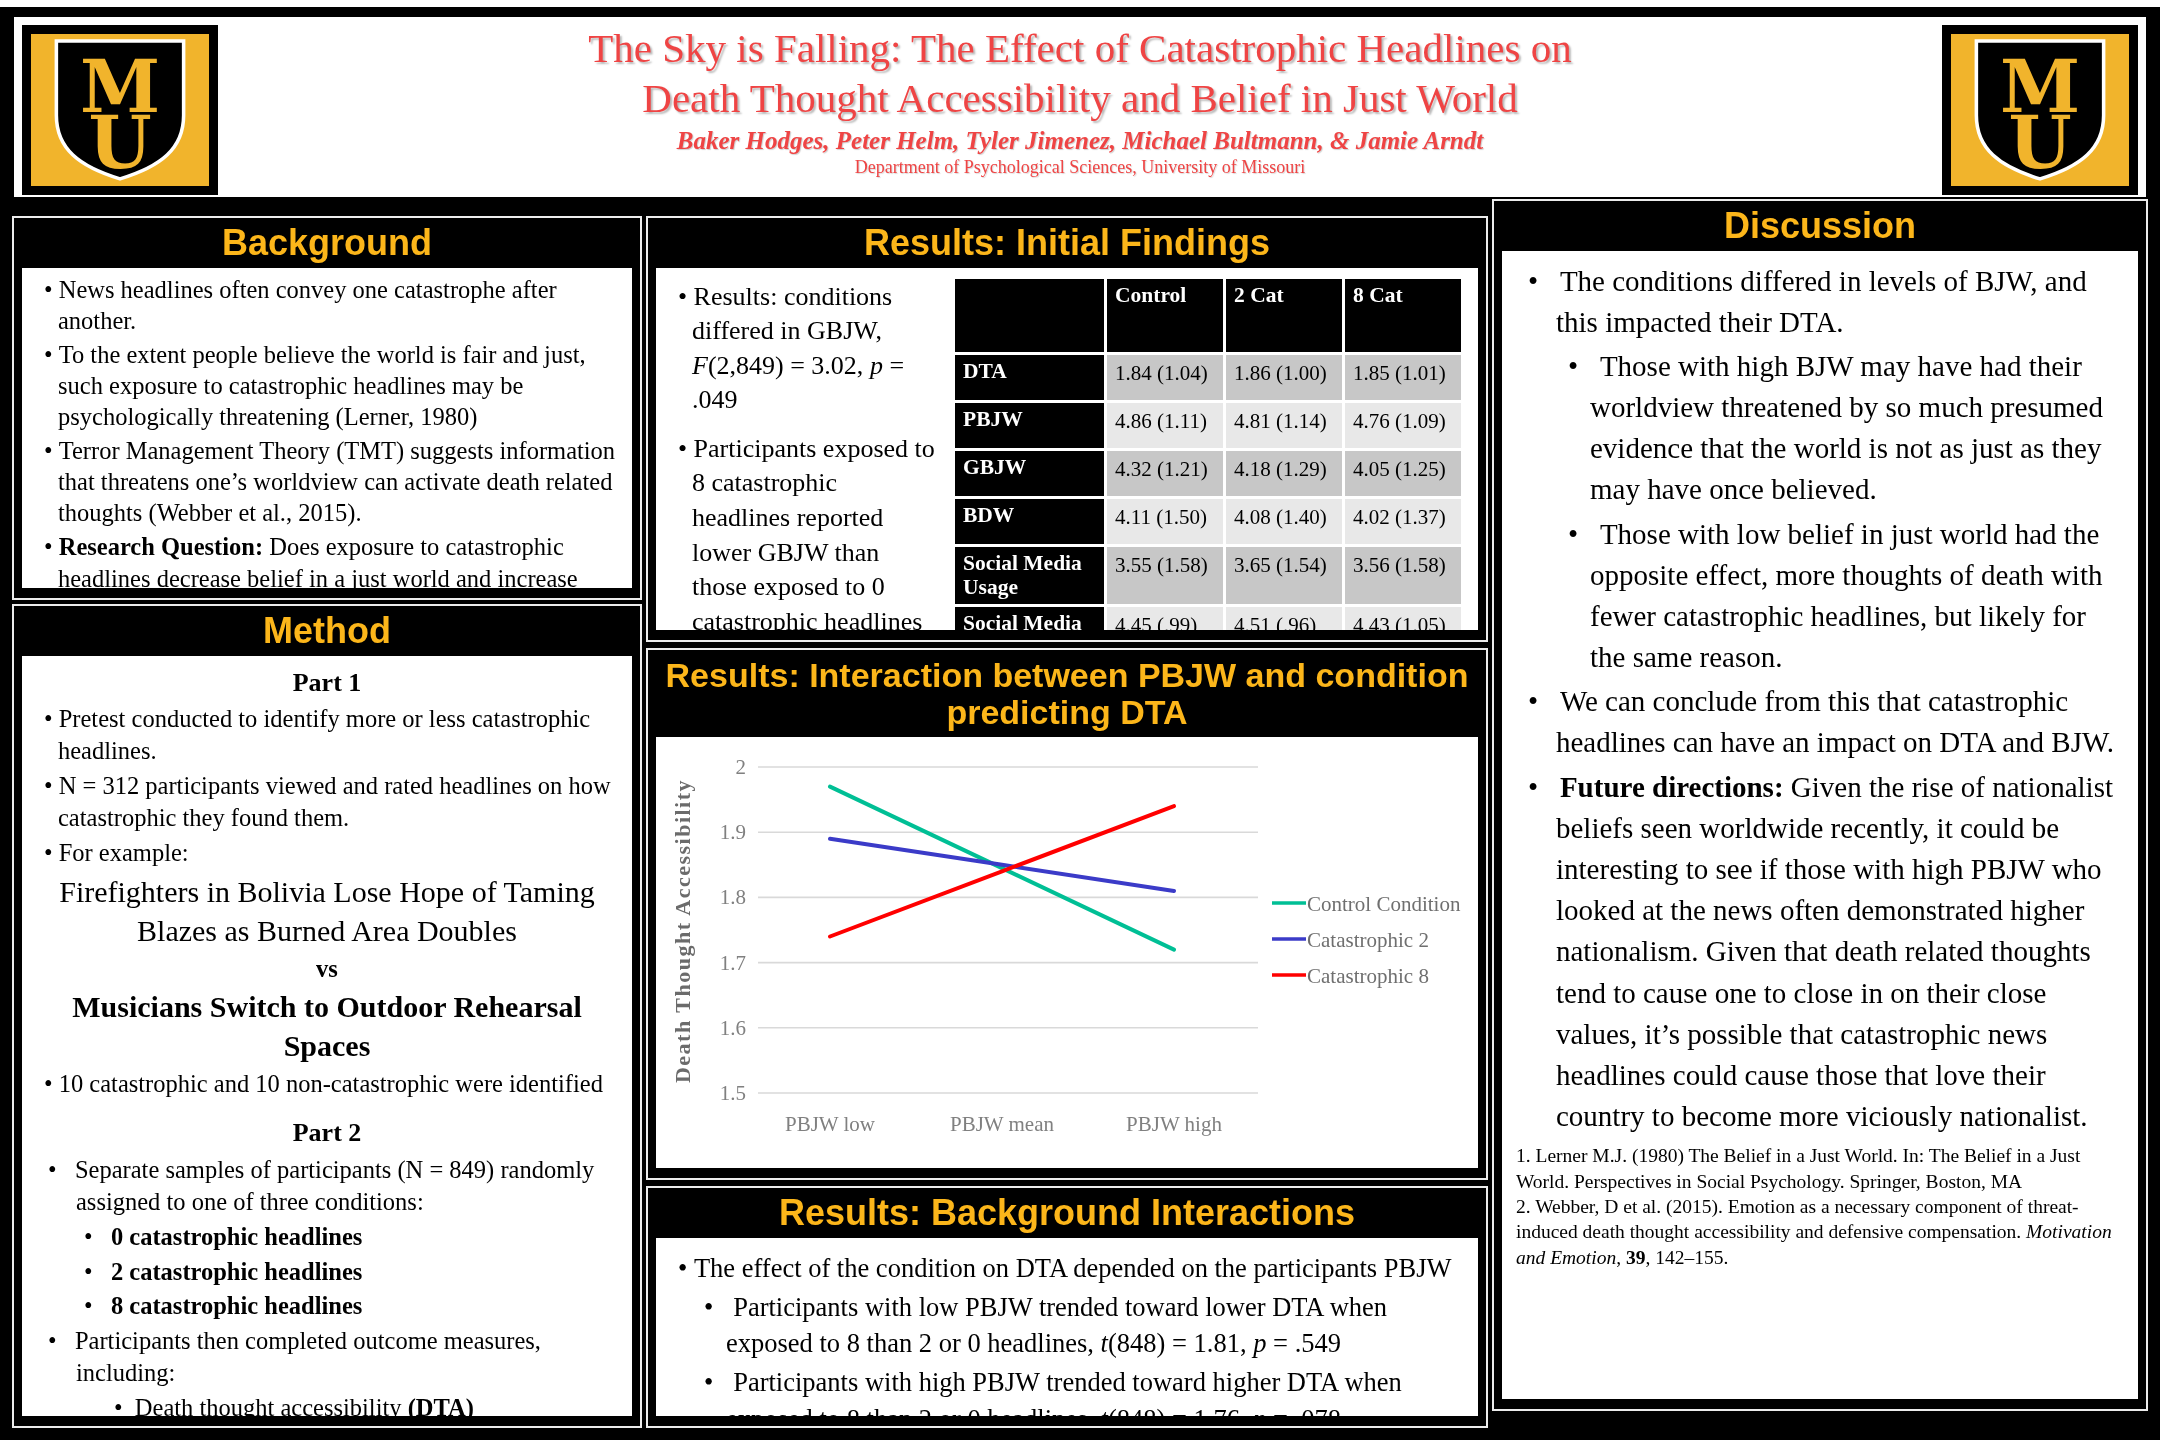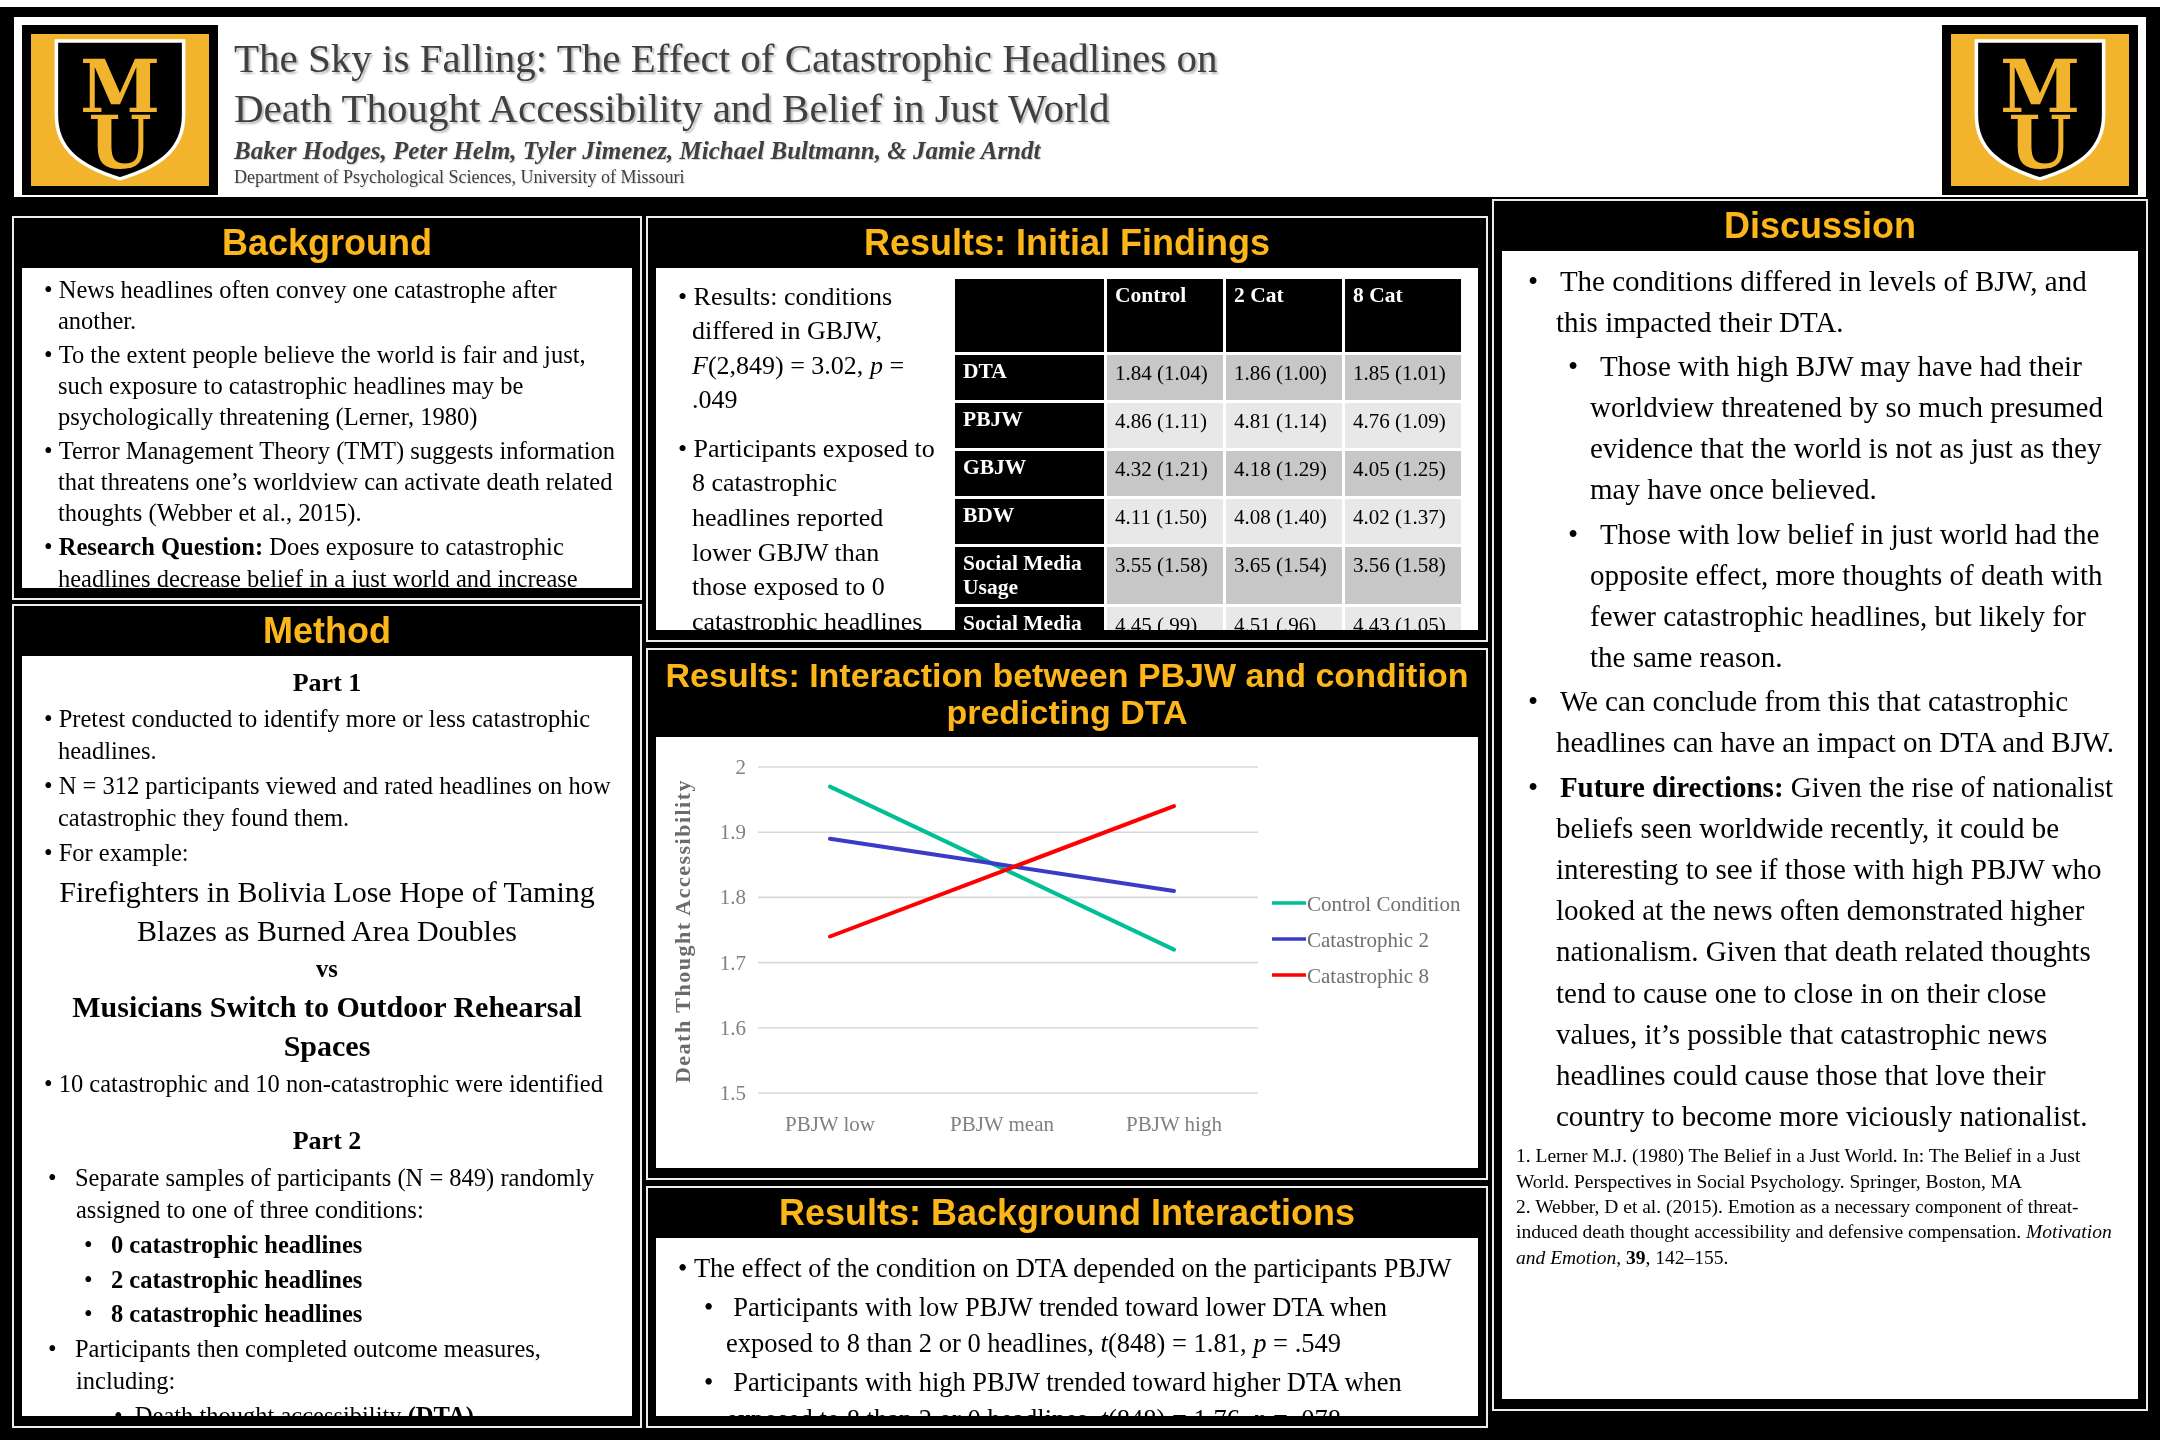--- a/index.html
+++ b/index.html
@@ -5,21 +5,21 @@
   html,body{margin:0;padding:0;}
   body{width:2160px;height:1440px;position:relative;background:#ffffff;
        font-family:"Liberation Serif",serif;-webkit-font-smoothing:antialiased;}
   #poster{position:absolute;left:0;top:7px;right:0;bottom:0;background:#000;}
 
   
   #header{position:absolute;left:14px;top:17px;width:2132px;height:180px;background:#fff;}
   .logo-block{position:absolute;top:8px;width:178px;height:152px;background:#F1B42C;border:9px solid #000;}
   #logo-left{left:8px;} #logo-right{right:8px;}
   .logo-block svg{width:100%;height:100%;display:block;}
-  #title-wrap{position:absolute;left:220px;right:220px;top:16px;text-align:left;color:#404040;}
+  #title-wrap{position:absolute;left:220px;right:220px;top:6px;text-align:center;color:#ef4444;}
   .title-line{font-size:41px;line-height:1.22;text-shadow:2px 2px 2px #b9b9b9;}
   #authors{font-size:25px;font-weight:bold;font-style:italic;margin-top:4px;text-shadow:1px 1px 1px #cfcfcf;}
   #dept{font-size:18px;margin-top:2px;text-shadow:1px 1px 1px #d9d9d9;}
 
   
   .sec{position:absolute;background:#000;border:2px solid #ececec;display:flex;flex-direction:column;box-sizing:border-box;}
   .sec-head{color:#FCB61A;font-family:"Liberation Sans",sans-serif;font-weight:bold;
             font-size:36px;text-align:center;padding:5px 0 3px;line-height:1.1;flex:none;}
   .sec-head.two{font-size:34px;padding-top:7px;}
   .panel{background:#fff;color:#000;margin:2px 8px 10px;padding:8px 14px;flex:1;overflow:hidden;}
@@ -28,21 +28,21 @@
   #sec-method{left:12px;top:604px;width:630px;height:824px;}
   #sec-ri{left:646px;top:216px;width:842px;height:426px;}
   #sec-chart{left:646px;top:648px;width:842px;height:532px;}
   #sec-ex{left:646px;top:1186px;width:842px;height:242px;}
   #sec-disc{left:1492px;top:199px;width:656px;height:1212px;}
 
   
   .it{margin:0 0 3px 0;}
   .it span{white-space:pre-wrap;}
   .it-h{text-align:center;font-weight:bold;margin:2px 0 4px;}
-  .it-h.sp{margin-top:24px;}
+  .it-h.sp{margin-top:16px;}
   .it-c{text-align:center;}
   .it-c.lg{font-size:30px;line-height:1.3;}
   .it-c.bold{font-weight:bold;}
   .it-b1{padding-left:22px;text-indent:-14px;}
   .it-b1::before{content:"\2022\00a0";}
   .it-b1g{padding-left:40px;text-indent:-28px;}
   .it-b1g::before{content:"\2022\00a0\00a0\00a0";}
   .it-b2{margin-left:40px;padding-left:30px;text-indent:-22px;}
   .it-b2::before{content:"\2022\00a0\00a0\00a0";}
   .it-b3{margin-left:70px;padding-left:24px;text-indent:-16px;}

